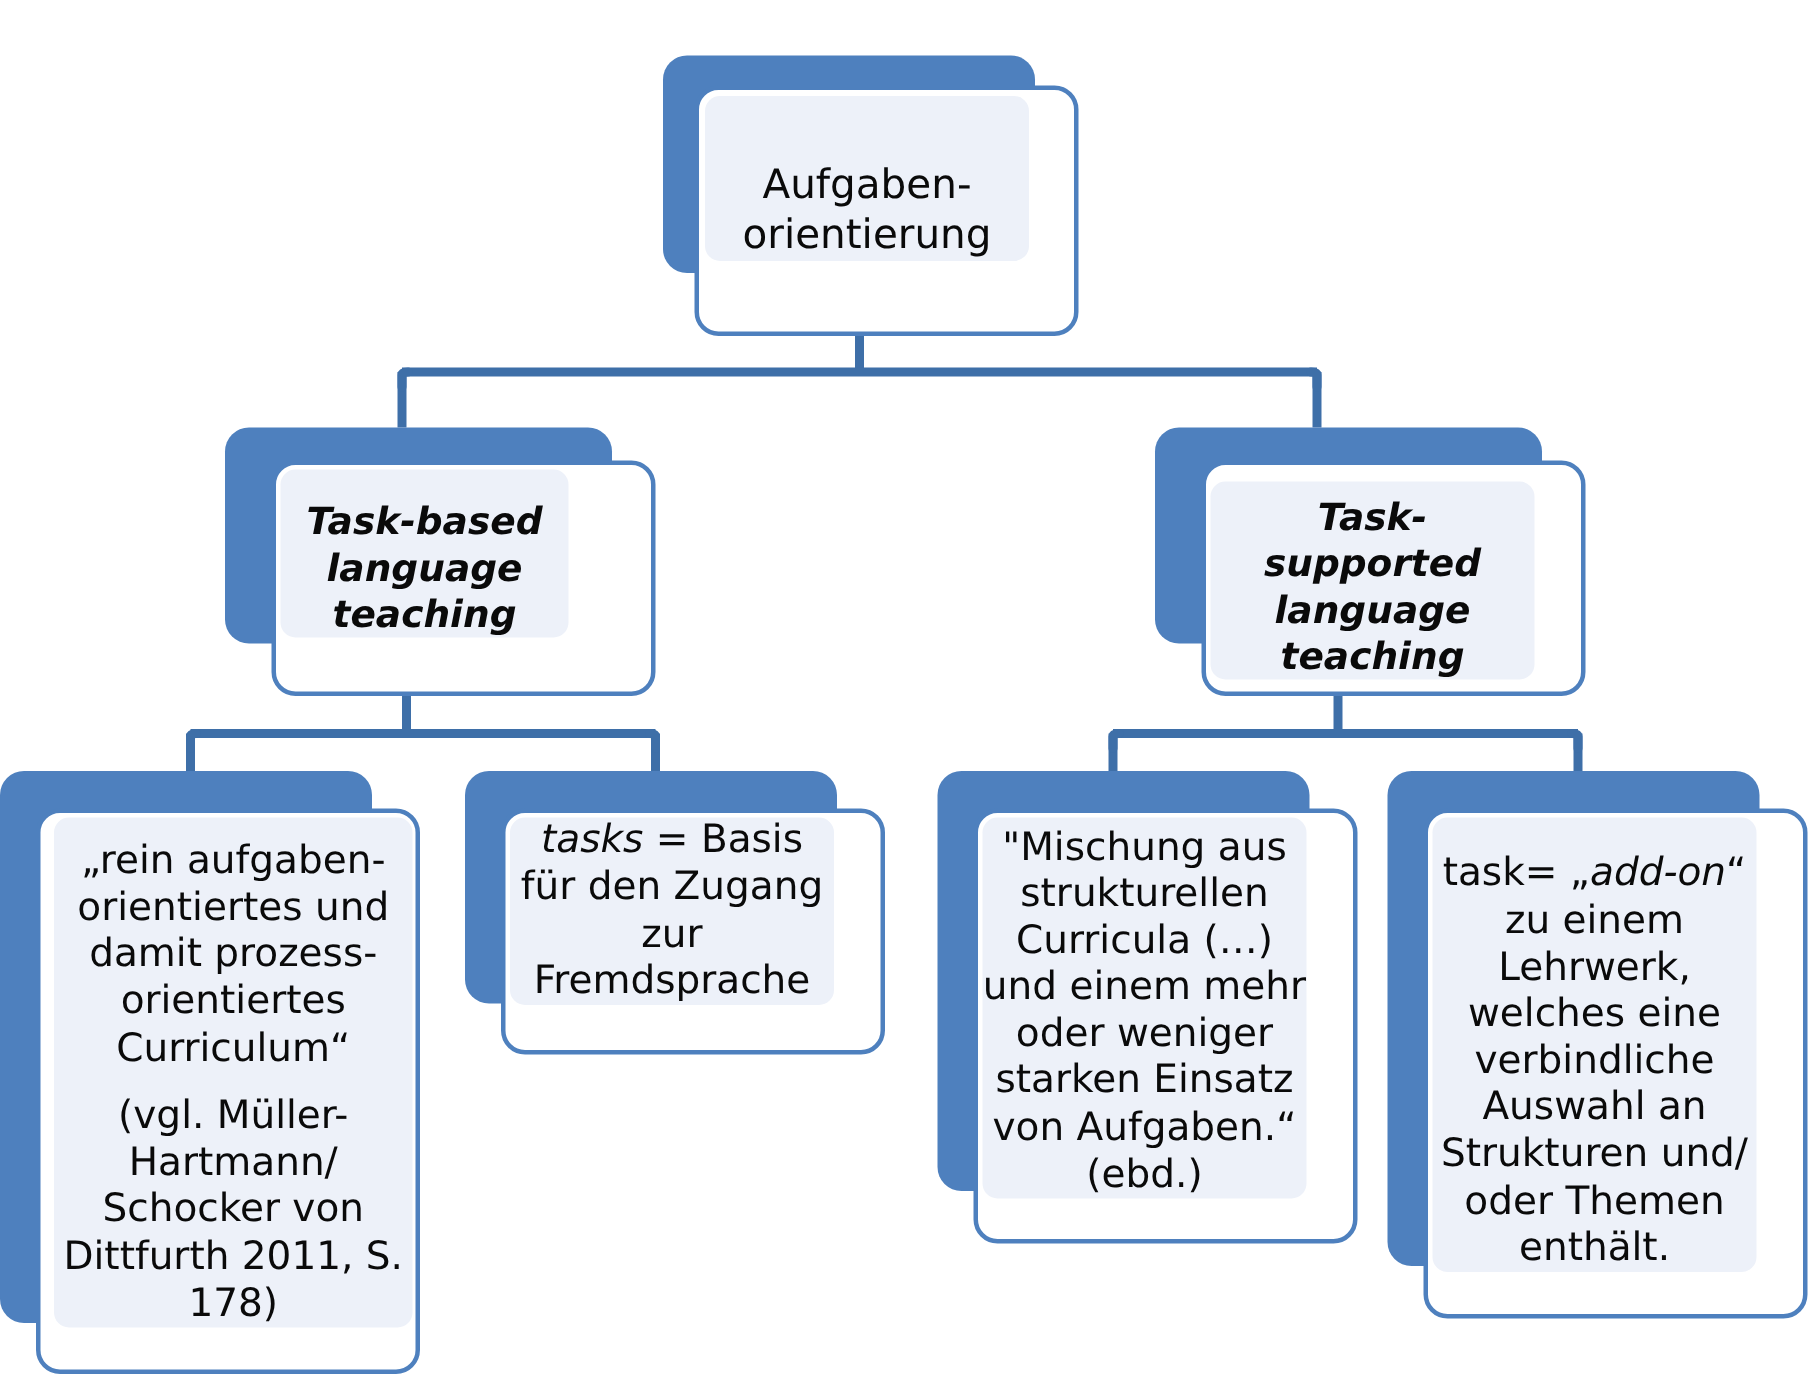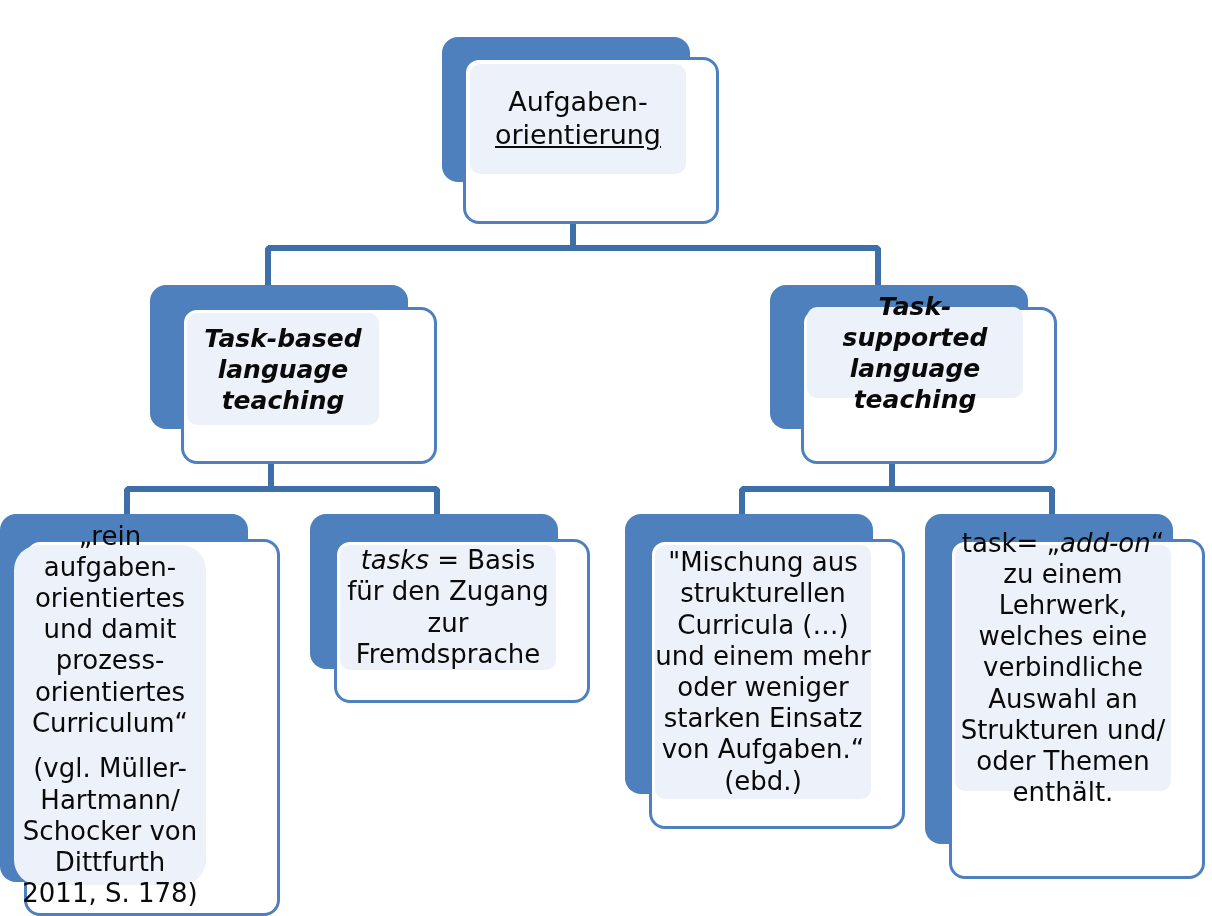--- a/index.html
+++ b/index.html
@@ -49,21 +49,21 @@
   }
   
   .node .panel {
     position: absolute;
     background: #EDF1F9;
     border-radius: 10px;
     box-sizing: border-box;
     display: flex;
     flex-direction: column;
     align-items: center;
-    justify-content: center;
+    justify-content: flex-end;
     text-align: center;
     color: #0a0a0a;
     overflow: visible;
   }
   .node .panel p {
     margin: 0;
     padding: 0;
   }
   .node .panel p + p {
     margin-top: 0.55em;
@@ -126,48 +126,48 @@
       <path d="M 742,499 L 742,491 Q 742,489 746,489"></path>
       <path d="M 1052,499 L 1052,491 Q 1052,489 1048,489"></path>
     </g>
   </svg>
 
   <div class="node t-root" style="left:442px; top:37px; width:278px; height:188px;">
     <div class="backing" style="left:0px; top:0px; width:248px; height:145px;"></div>
     <div class="card" style="left:21px; top:20px; width:256px; height:167px;"></div>
     <div class="panel" style="left:28px; top:27px; width:216px; height:110px;">
       <p>Aufgaben-</p>
-      <p style="margin-top:0;text-decoration:underline;">orientierung</p>
+      <p style="margin-top:0;">orientierung</p>
     </div>
   </div>
 
   <div class="node t-branch" style="left:150px; top:285px; width:288px; height:180px;">
     <div class="backing" style="left:0px; top:0px; width:258px; height:144px;"></div>
     <div class="card" style="left:31px; top:22px; width:256px; height:157px;"></div>
     <div class="panel" style="left:37px; top:28px; width:192px; height:112px;">
       <p>Task-based</p>
       <p style="margin-top:0;">language</p>
       <p style="margin-top:0;">teaching</p>
     </div>
   </div>
 
   <div class="node t-branch" style="left:770px; top:285px; width:288px; height:180px;">
     <div class="backing" style="left:0px; top:0px; width:258px; height:144px;"></div>
     <div class="card" style="left:31px; top:22px; width:256px; height:157px;"></div>
-    <div class="panel" style="left:37px; top:22px; width:216px; height:91px;">
+    <div class="panel" style="left:37px; top:36px; width:216px; height:132px;">
       <p>Task-supported</p>
       <p style="margin-top:0;">language</p>
       <p style="margin-top:0;">teaching</p>
     </div>
   </div>
 
   <div class="node t-leaf" style="left:0px; top:514px; width:280px; height:402px;">
     <div class="backing" style="left:0px; top:0px; width:248px; height:368px;"></div>
     <div class="card" style="left:24px; top:25px; width:256px; height:377px;"></div>
-    <div class="panel" style="left:14px; top:31px; width:192px; height:340px;border-radius:25px;">
+    <div class="panel" style="left:36px; top:31px; width:239px; height:340px;">
       <p>„rein aufgaben-orientiertes und damit prozess-orientiertes Curriculum“</p>
       <p>(vgl. Müller-Hartmann/ Schocker von Dittfurth 2011, S. 178)</p>
     </div>
   </div>
 
   <div class="node t-leaf" style="left:310px; top:514px; width:280px; height:190px;">
     <div class="backing" style="left:0px; top:0px; width:248px; height:155px;"></div>
     <div class="card" style="left:24px; top:25px; width:256px; height:164px;"></div>
     <div class="panel" style="left:30px; top:31px; width:216px; height:125px;">
       <p><span class="em-italic">tasks</span><span> =  Basis für den Zugang zur Fremdsprache</span></p>
@@ -179,18 +179,18 @@
     <div class="card" style="left:24px; top:25px; width:256px; height:290px;"></div>
     <div class="panel" style="left:30px; top:31px; width:216px; height:254px;">
       <p>"Mischung aus strukturellen Curricula (…) und einem mehr oder weniger starken Einsatz von Aufgaben.“</p>
       <p style="margin-top:0;">(ebd.)</p>
     </div>
   </div>
 
   <div class="node t-leaf" style="left:925px; top:514px; width:280px; height:365px;">
     <div class="backing" style="left:0px; top:0px; width:248px; height:330px;"></div>
     <div class="card" style="left:24px; top:25px; width:256px; height:340px;"></div>
-    <div class="panel" style="left:30px; top:31px; width:216px; height:246px;">
+    <div class="panel" style="left:30px; top:31px; width:216px; height:303px;">
       <p><span>task= „</span><span class="em-italic">add-on</span><span>“ zu einem Lehrwerk, welches eine verbindliche Auswahl an Strukturen und/ oder Themen enthält.</span></p>
     </div>
   </div>
 
 </div>
 
 </body></html>

